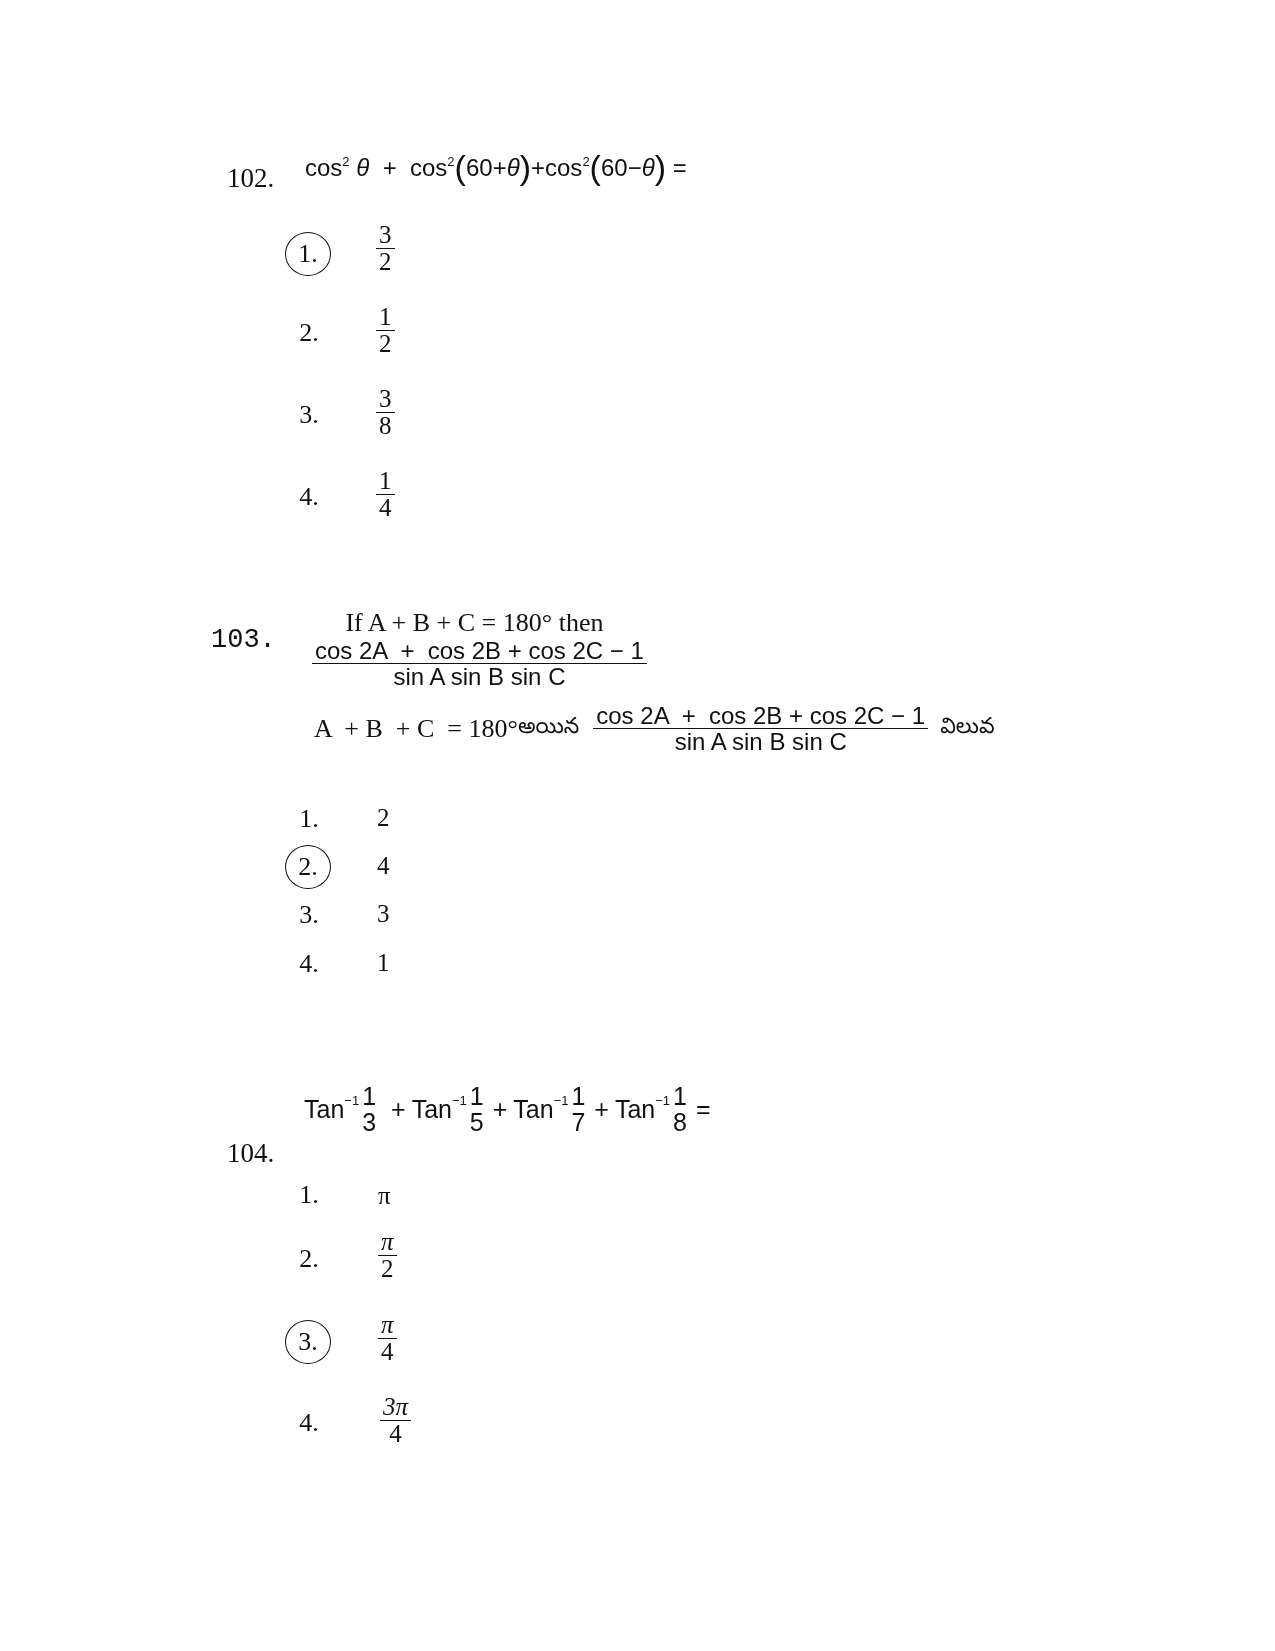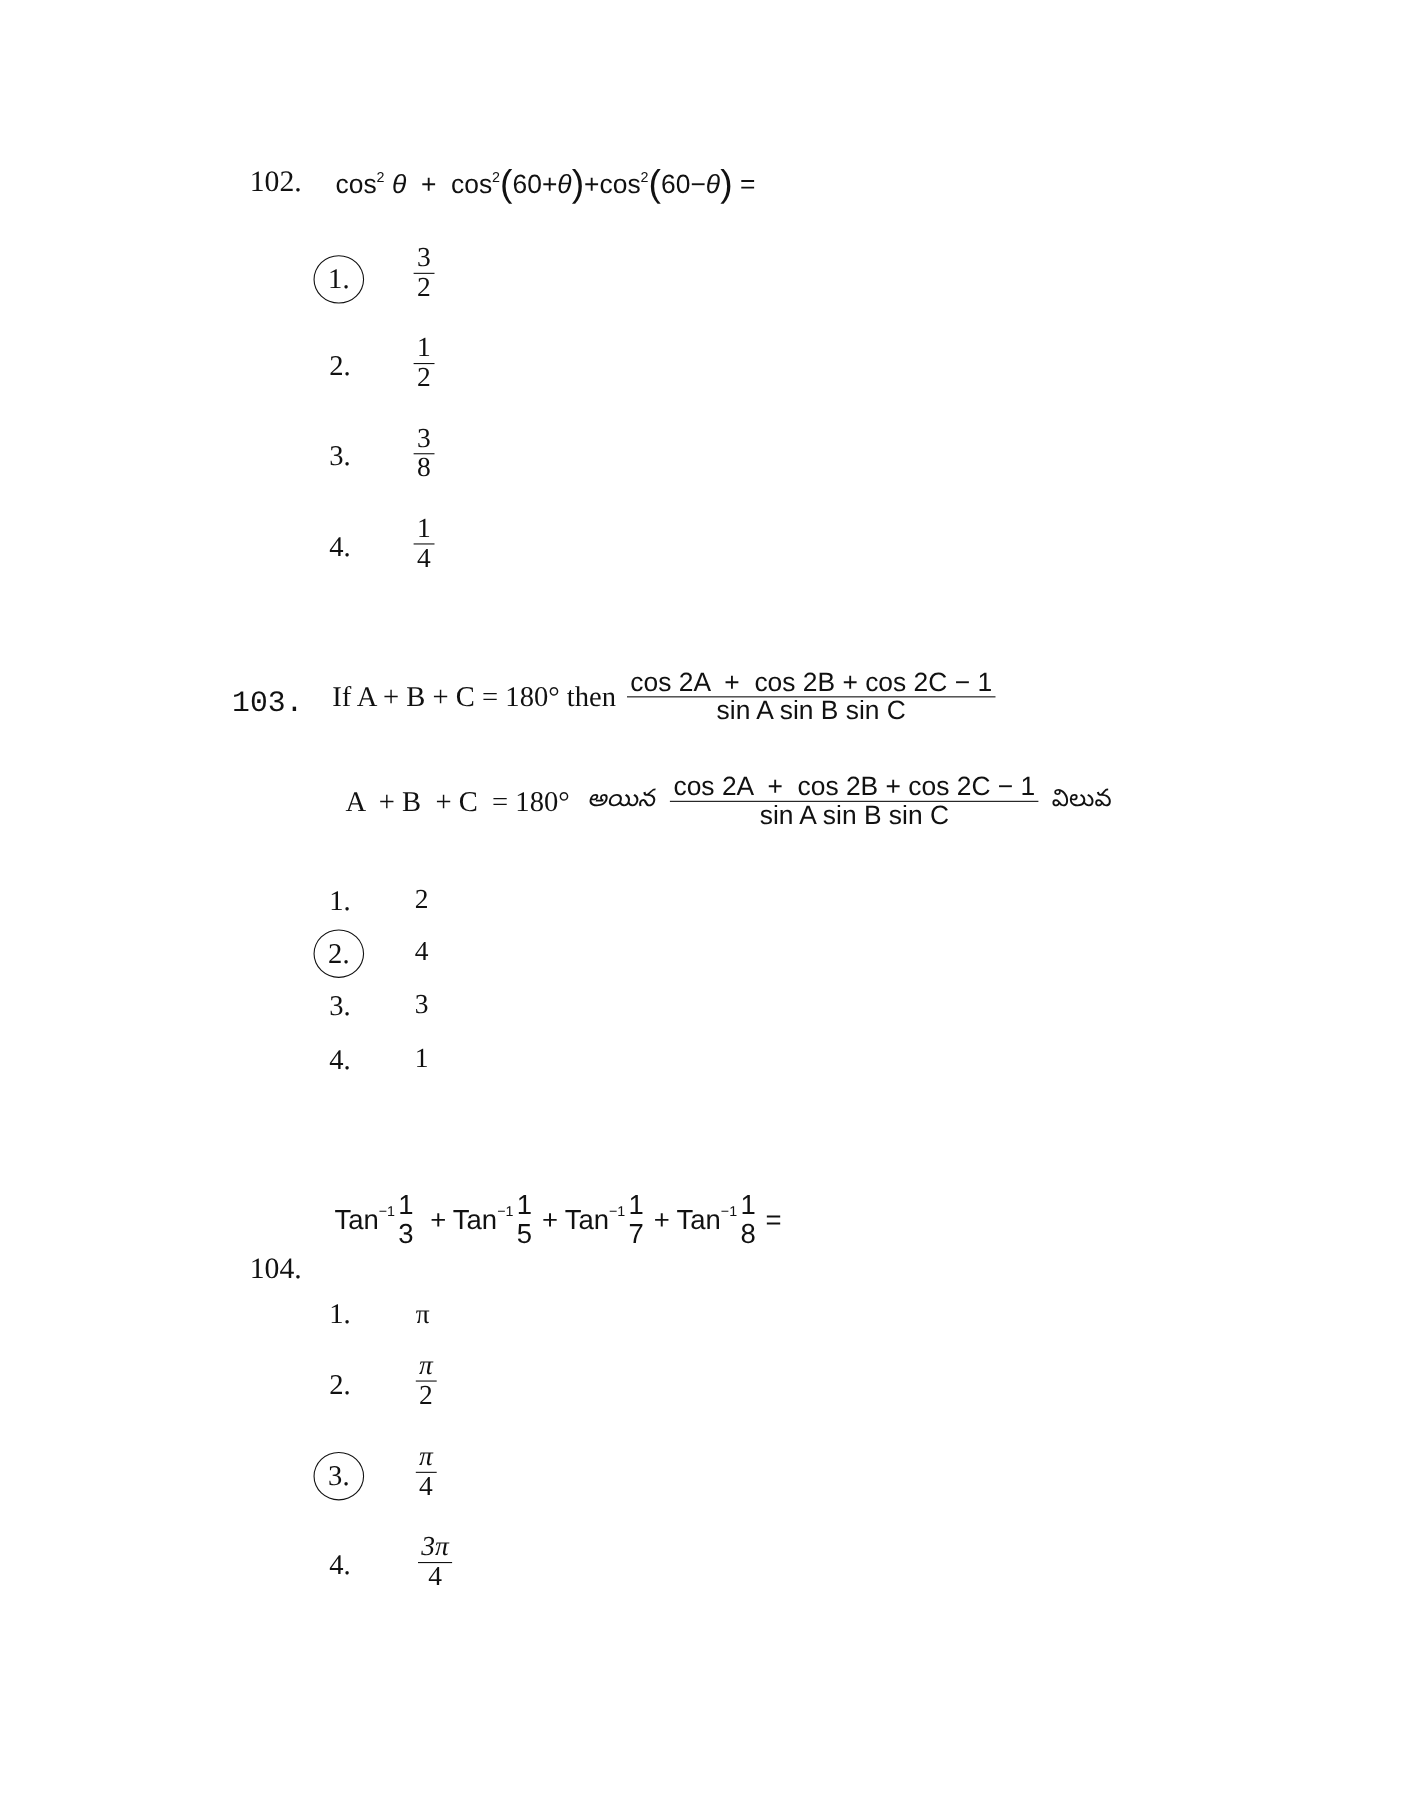--- a/index.html
+++ b/index.html
@@ -16,21 +16,21 @@
   .frac .num, .frac .den { padding: 0 3px; }
   .frac .bar { align-self: stretch; border-top: 1.5px solid #111; }
   .optlabel { font-size: 26px; width: 46px; text-align: center; }
   .circled { border: 1.6px solid #111; border-radius: 50%; width: 46px; height: 44px; line-height: 42px; box-sizing: border-box; }
   .optval { font-size: 25px; }
   .tel { font-family: "DejaVu Sans", sans-serif; font-size: 22px; }
 </style>
 </head>
 <body>
 
-<div class="abs qnum" style="left:227px; top:150px;">102.</div>
+<div class="abs qnum" style="left:227px; top:163px;">102.</div>
 <div class="abs math" style="left:305px; top:148px;">
   <span>cos</span><sup>2</sup>
   <span class="it">θ</span>
   &nbsp;<span>+</span>&nbsp;
   <span>cos</span><sup>2</sup><span class="paren">(</span><span>60</span><span>+</span><span class="it">θ</span><span class="paren">)</span><span>+</span><span>cos</span><sup>2</sup><span class="paren">(</span><span>60</span><span>−</span><span class="it">θ</span><span class="paren">)</span>
   <span>=</span>
 </div>
 
 <div class="abs optlabel circled" style="left:285px; top:232px;">1.</div>
 <div class="abs frac optval" style="left:376px; top:222px;">
@@ -54,32 +54,32 @@
 </div>
 
 <div class="abs optlabel" style="left:286px; top:482px;">4.</div>
 <div class="abs frac optval" style="left:376px; top:468px;">
   <span class="num">1</span>
     <span class="bar"></span>
     <span class="den">4</span>
 </div>
 
 <div class="abs qnum" style="left:211px; top:625px;font-family:Liberation Mono, monospace;">103.</div>
-<div class="abs txt" style="left:302px; top:608px; display:flex; align-items:center;">
+<div class="abs txt" style="left:302px; top:608px; display:flex; align-items:center;flex-direction:column;">
   <span>If A  + B  + C  = 180° then</span>
   <span class="frac math" style="margin-left:10px; font-size:24px;">
     <span class="num" style="white-space:pre;">cos 2A  +  cos 2B + cos 2C − 1</span>
       <span class="bar"></span>
       <span class="den">sin A sin B sin C</span>
   </span>
 </div>
 
 <div class="abs txt" style="left:302px; top:703px; display:flex; align-items:center;">
   <span style="white-space:pre;margin-left:12px;">A  + B  + C  = 180°</span>
-  <span class="tel" style="margin-left:16px;font-style:italic;">అయిన</span>
+  <span class="tel" style="margin-left:0;">అయిన</span>
   <span class="frac math" style="margin-left:14px; font-size:24px;">
     <span class="num" style="white-space:pre;">cos 2A  +  cos 2B + cos 2C − 1</span>
       <span class="bar"></span>
       <span class="den">sin A sin B sin C</span>
   </span>
   <span class="tel" style="margin-left:12px;">విలువ</span>
 </div>
 
 <div class="abs optlabel" style="left:286px; top:804px;">1.</div>
 <div class="abs optval" style="left:377px; top:804px;">2</div>

